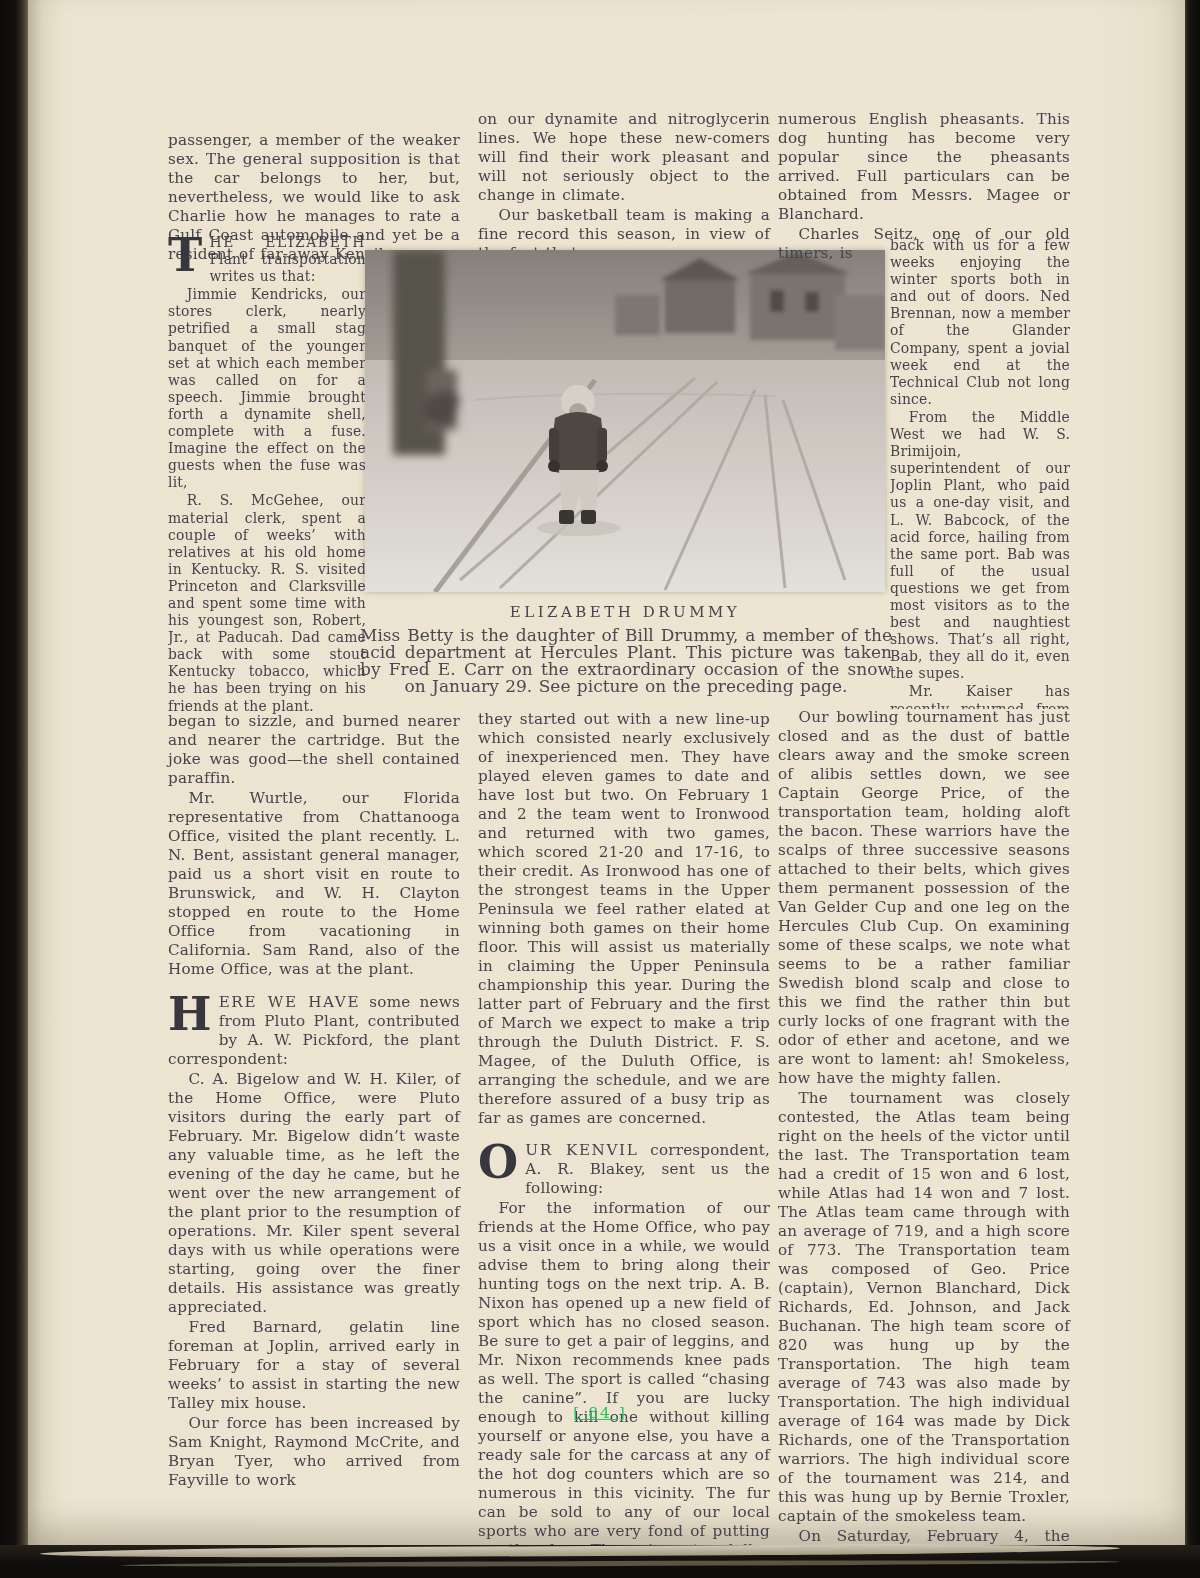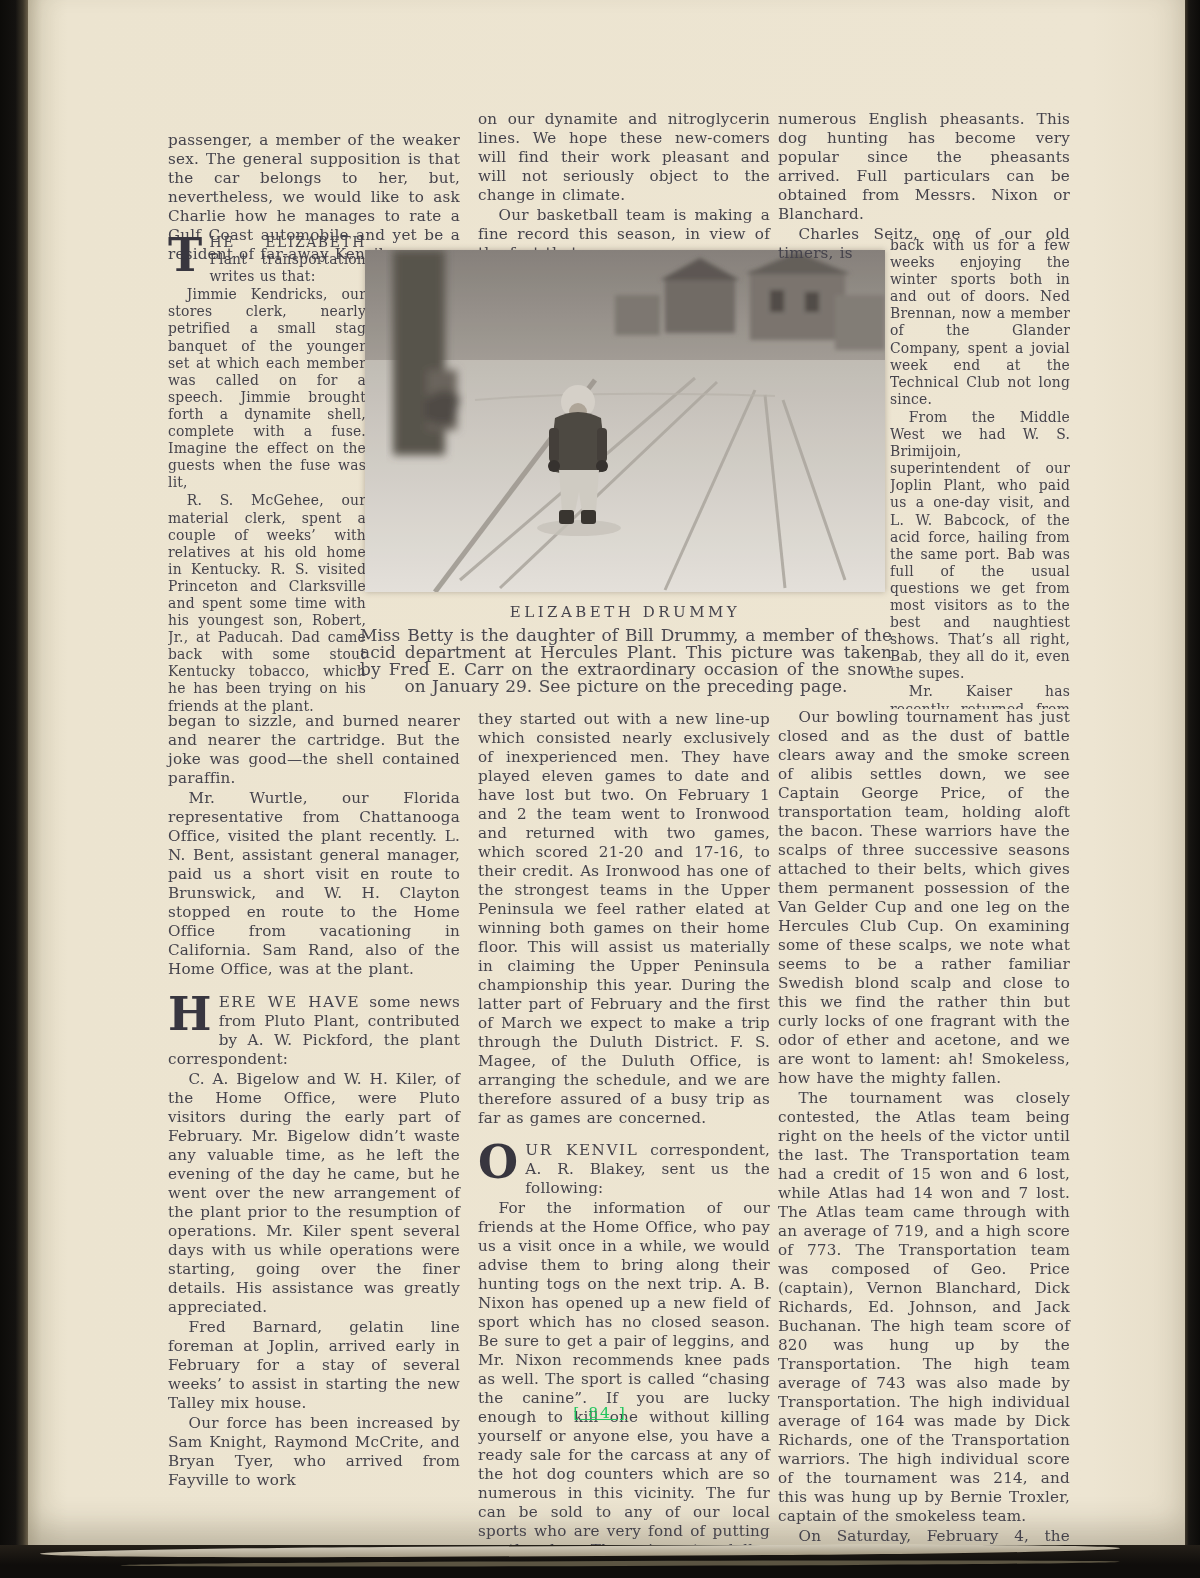--- a/index.html
+++ b/index.html
@@ -180,21 +180,21 @@
 <div class="blk" id="cap-title">ELIZABETH DRUMMY</div>
 <div class="blk" id="cap-text">Miss Betty is the daughter of Bill Drummy, a member of the acid department at Hercules Plant. This picture was taken by Fred E. Carr on the extraordinary occasion of the snow on January 29. See picture on the preceding page.</div>
 
 <div class="blk" id="c2-below">
   <p class="para">they started out with a new line-up which consisted nearly exclusively of inexperienced men. They have played eleven games to date and have lost but two.  On February 1 and 2 the team went to Ironwood and returned with two games, which scored 21-20 and 17-16, to their credit. As Ironwood has one of the strongest teams in the Upper Peninsula we feel rather elated at winning both games on their home floor. This will assist us materially in claiming the Upper Peninsula championship this year. During the latter part of February and the first of March we expect to make a trip through the Duluth District. F. S. Magee, of the Duluth Office, is arranging the schedule, and we are therefore assured of a busy trip as far as games are concerned.</p>
   <p class="para" style="margin-top:13px;"><span class="dropcap">O</span><span class="lead">UR KENVIL</span> <span>correspondent, A. R. Blakey, sent us the following:</span></p>
   <p class="para ind">For the information of our friends at the Home Office, who pay us a visit once in a while, we would advise them to bring along their hunting togs on the next trip. A. B. Nixon has opened up a new field of sport which has no closed season.  Be sure to get a pair of leggins, and Mr. Nixon recommends knee pads as well. The sport is called “chasing the canine”.  If you are lucky enough to kill one without killing yourself or anyone else, you have a ready sale for the carcass at any of the hot dog counters which are so numerous in this vicinity. The fur can be sold to any of our local sports who are very fond of putting on the dog. There is a ten-dollar fine for missing the dog and killing one of our</p>
 </div>
 
 <div class="blk" id="c3-top">
-  <p class="para">numerous English pheasants. This dog hunting has become very popular since the pheasants arrived. Full particulars can be obtained from Messrs. Nixon or Blanchard.</p>
+  <p class="para">numerous English pheasants. This dog hunting has become very popular since the pheasants arrived. Full particulars can be obtained from Messrs. Magee or Blanchard.</p>
   <p class="para ind">Charles Seitz, one of our old timers, is</p>
 </div>
 
 <div class="blk" id="c3-narrow">
   <p class="para">back with us for a few weeks enjoying the winter sports both in and out of doors. Ned Brennan, now a member of the Glander Company, spent a jovial week end at the Technical Club not long since.</p>
   <p class="para ind">From the Middle West we had W. S. Brimijoin, superintendent of our Joplin Plant, who paid us a one-day visit, and L. W. Babcock, of the acid force, hailing from the same port. Bab was full of the usual questions we get from most visitors as to the best and naughtiest shows. That’s all right, Bab, they all do it, even the supes.</p>
   <p class="para ind">Mr. Kaiser has recently returned from a business trip of several days and is again attempting to</p>
 </div>
 
 <div class="blk" id="c3-wide">

